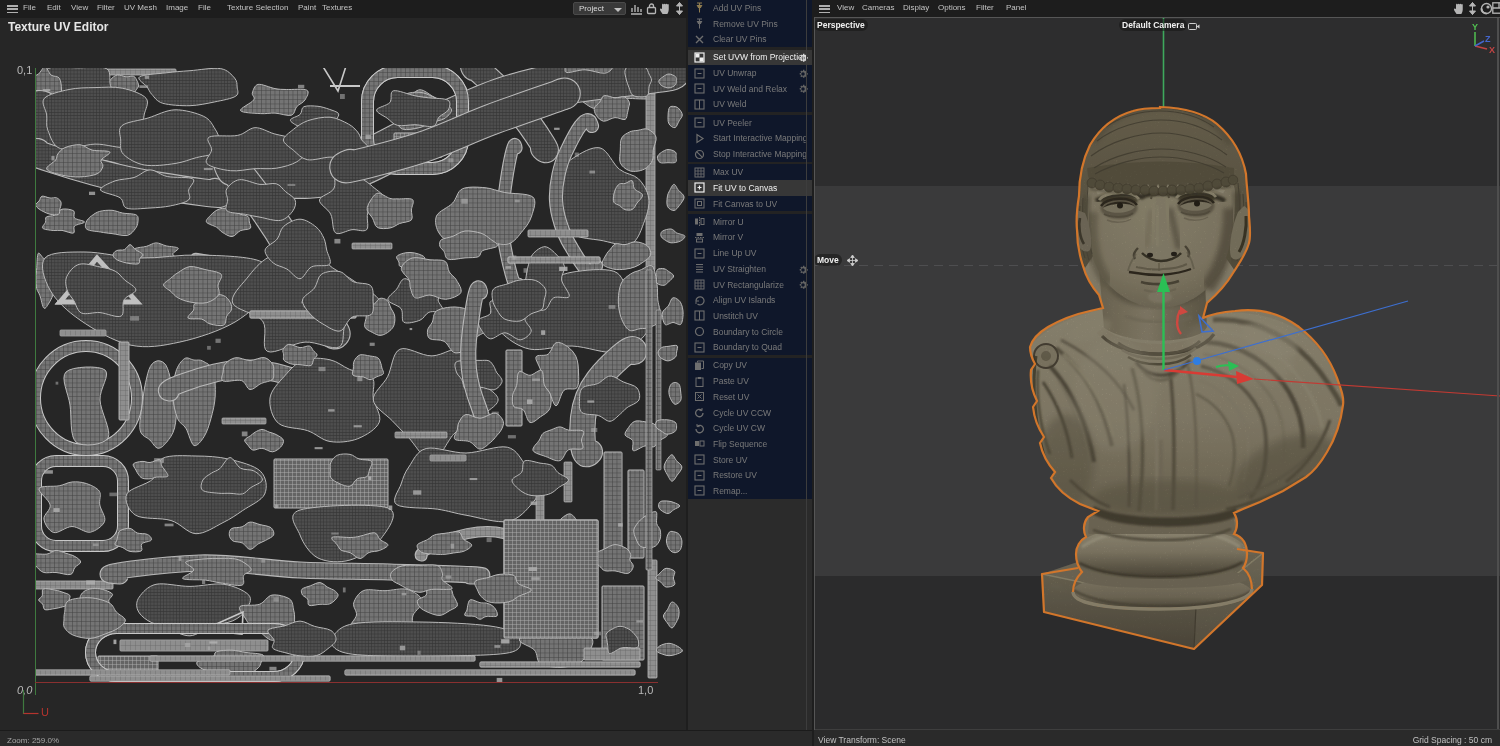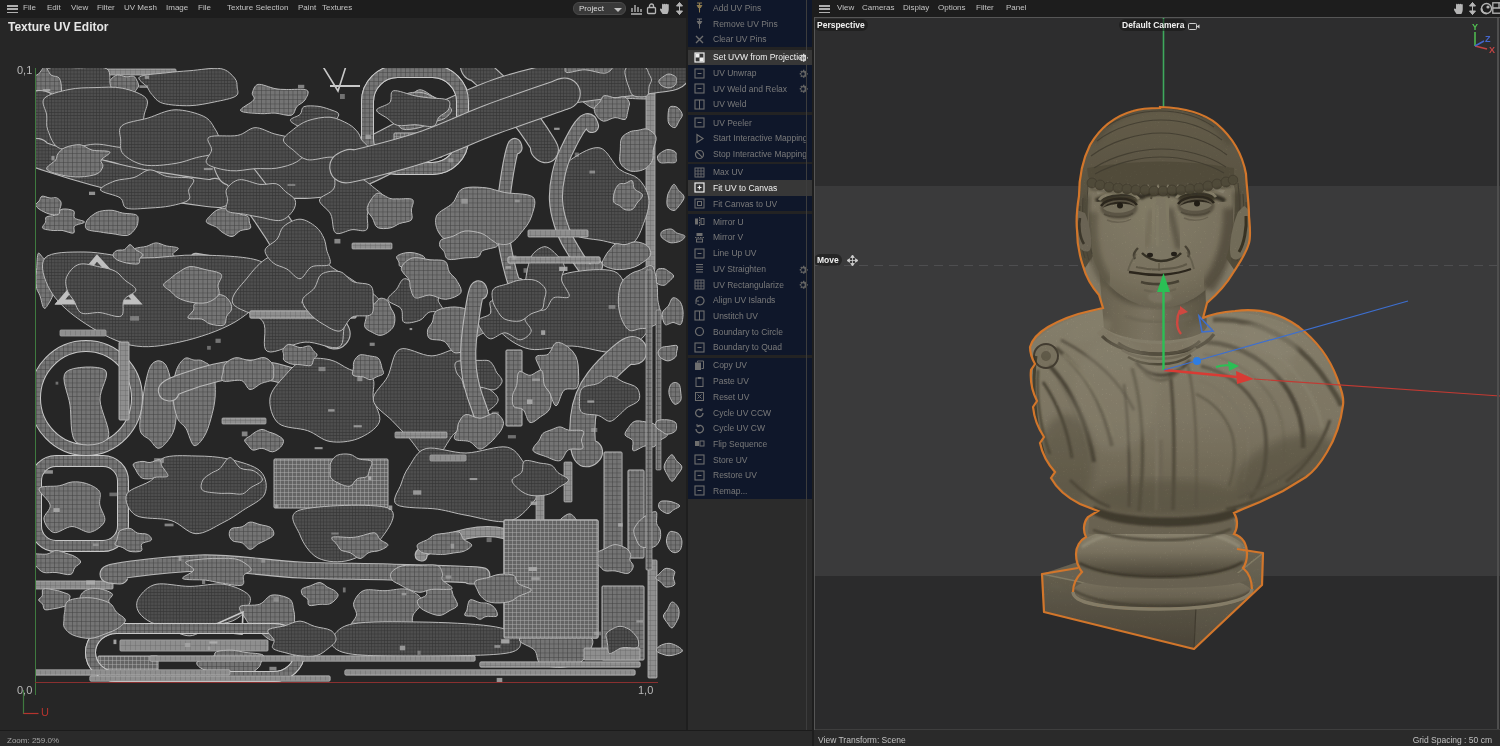--- a/index.html
+++ b/index.html
@@ -46,21 +46,21 @@
   <span class="mi" style="left:23px">File</span>
   <span class="mi" style="left:47px">Edit</span>
   <span class="mi" style="left:71px">View</span>
   <span class="mi" style="left:97px">Filter</span>
   <span class="mi" style="left:124px">UV Mesh</span>
   <span class="mi" style="left:166px">Image</span>
   <span class="mi" style="left:198px">File</span>
   <span class="mi" style="left:227px">Texture Selection</span>
   <span class="mi" style="left:298px">Paint</span>
   <span class="mi" style="left:322px">Textures</span>
-  <div class="pbox" style="left:573px; top:2px; width:53px; height:13px;border-radius:6px;">
+  <div class="pbox" style="left:573px; top:2px; width:53px; height:13px;">
     <span style="position:absolute;left:5px;top:1px;">Project</span>
     <svg width="8" height="6" style="position:absolute;right:3px;top:4px">
           <path d="M0 1l4 4 4-4z" fill="#c0c0c0"></path>
         </svg>
   </div>
   <svg class="abs" style="left:630px;top:3px" width="13" height="12" viewBox="0 0 13 12">
         <path d="M1 11h11M2 9V5M5 9V2M8 9V4M11 9V6" stroke="#b5b5b5" stroke-width="1.4" fill="none"></path>
       </svg>
   <svg class="abs" style="left:646px;top:2px" width="11" height="13" viewBox="0 0 11 13">
         <rect x="1.5" y="5.5" width="8" height="6" rx="1" fill="none" stroke="#b5b5b5" stroke-width="1.3"></rect>
@@ -70,21 +70,21 @@
         <path d="M7 24c-2-3-5-7-5-9s2-3 4-1V6c0-3 3-3 3.5-1 .5-2 3-2 3.5 0 .5-2 3-2 3.5 0 .5-2 3-1.5 3 1v9c0 5-3 9-3 9z" fill="#b5b5b5"></path>
       </svg>
   <svg class="abs" style="left:674px;top:2px" width="11" height="13" viewBox="0 0 11 13">
         <path d="M5.5 0.5v12M5.5 0.5L2.5 4h6zM5.5 12.5L2.5 9h6z" fill="#b5b5b5" stroke="#b5b5b5"></path>
       </svg>
 </div>
 
 <div id="leftpanel">
   <div id="uvtitle">Texture UV Editor</div>
   <span class="uvlab" style="left:17px; top:46px;">0,1</span>
-  <span class="uvlab" style="left:17px; top:666px;">0,0</span>
+  <span class="uvlab" style="left:17px; top:666px;font-style:italic;">0,0</span>
   <span class="uvlab" style="left:638px; top:666px;">1,0</span>
   <span class="uvlab" style="left:41px; top:688px; color:#b5342e;">U</span>
   <svg class="abs" style="left:35px; top:50px;" width="651" height="662" viewBox="35 68 651 662">
     <defs>
       <pattern id="fine" width="3.2" height="3.2" patternUnits="userSpaceOnUse">
         <rect width="3.2" height="3.2" fill="#4e4e4e"></rect>
         <path d="M0 0H3.2M0 0V3.2" stroke="#353535" stroke-width="1.1"></path>
       </pattern>
       <pattern id="mid" width="4.5" height="4.5" patternUnits="userSpaceOnUse">
         <rect width="4.5" height="4.5" fill="#747474"></rect>

